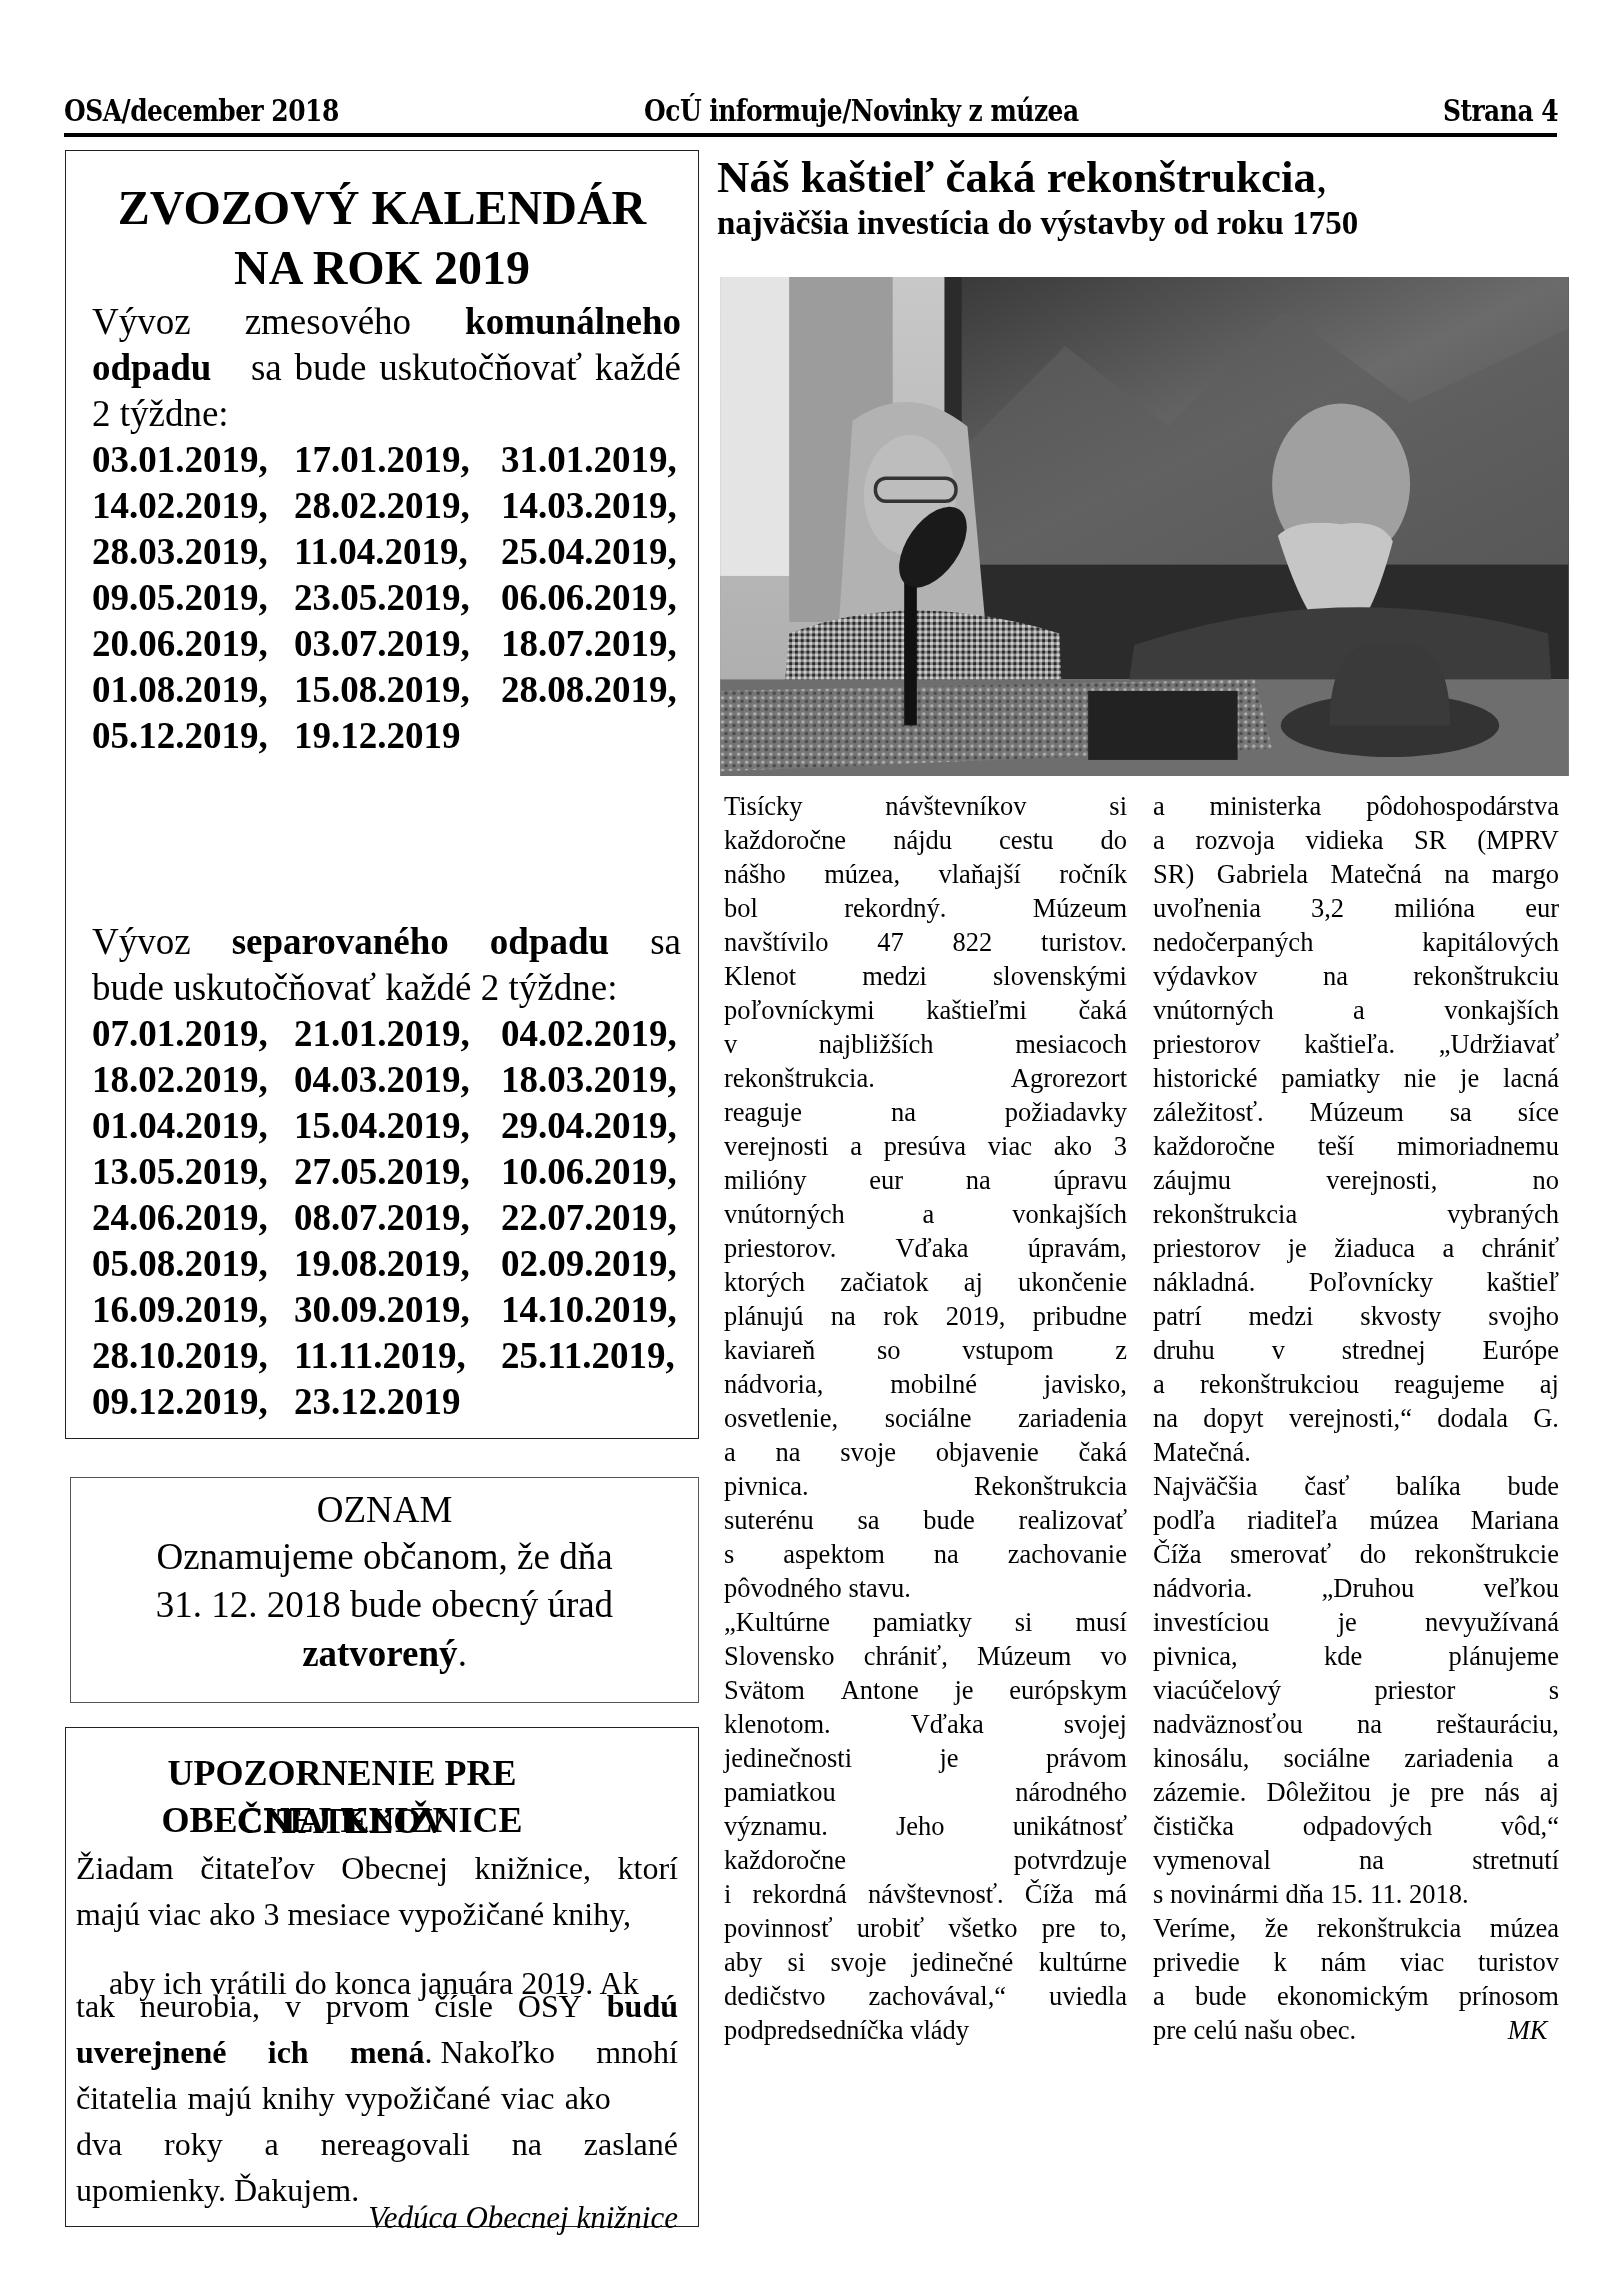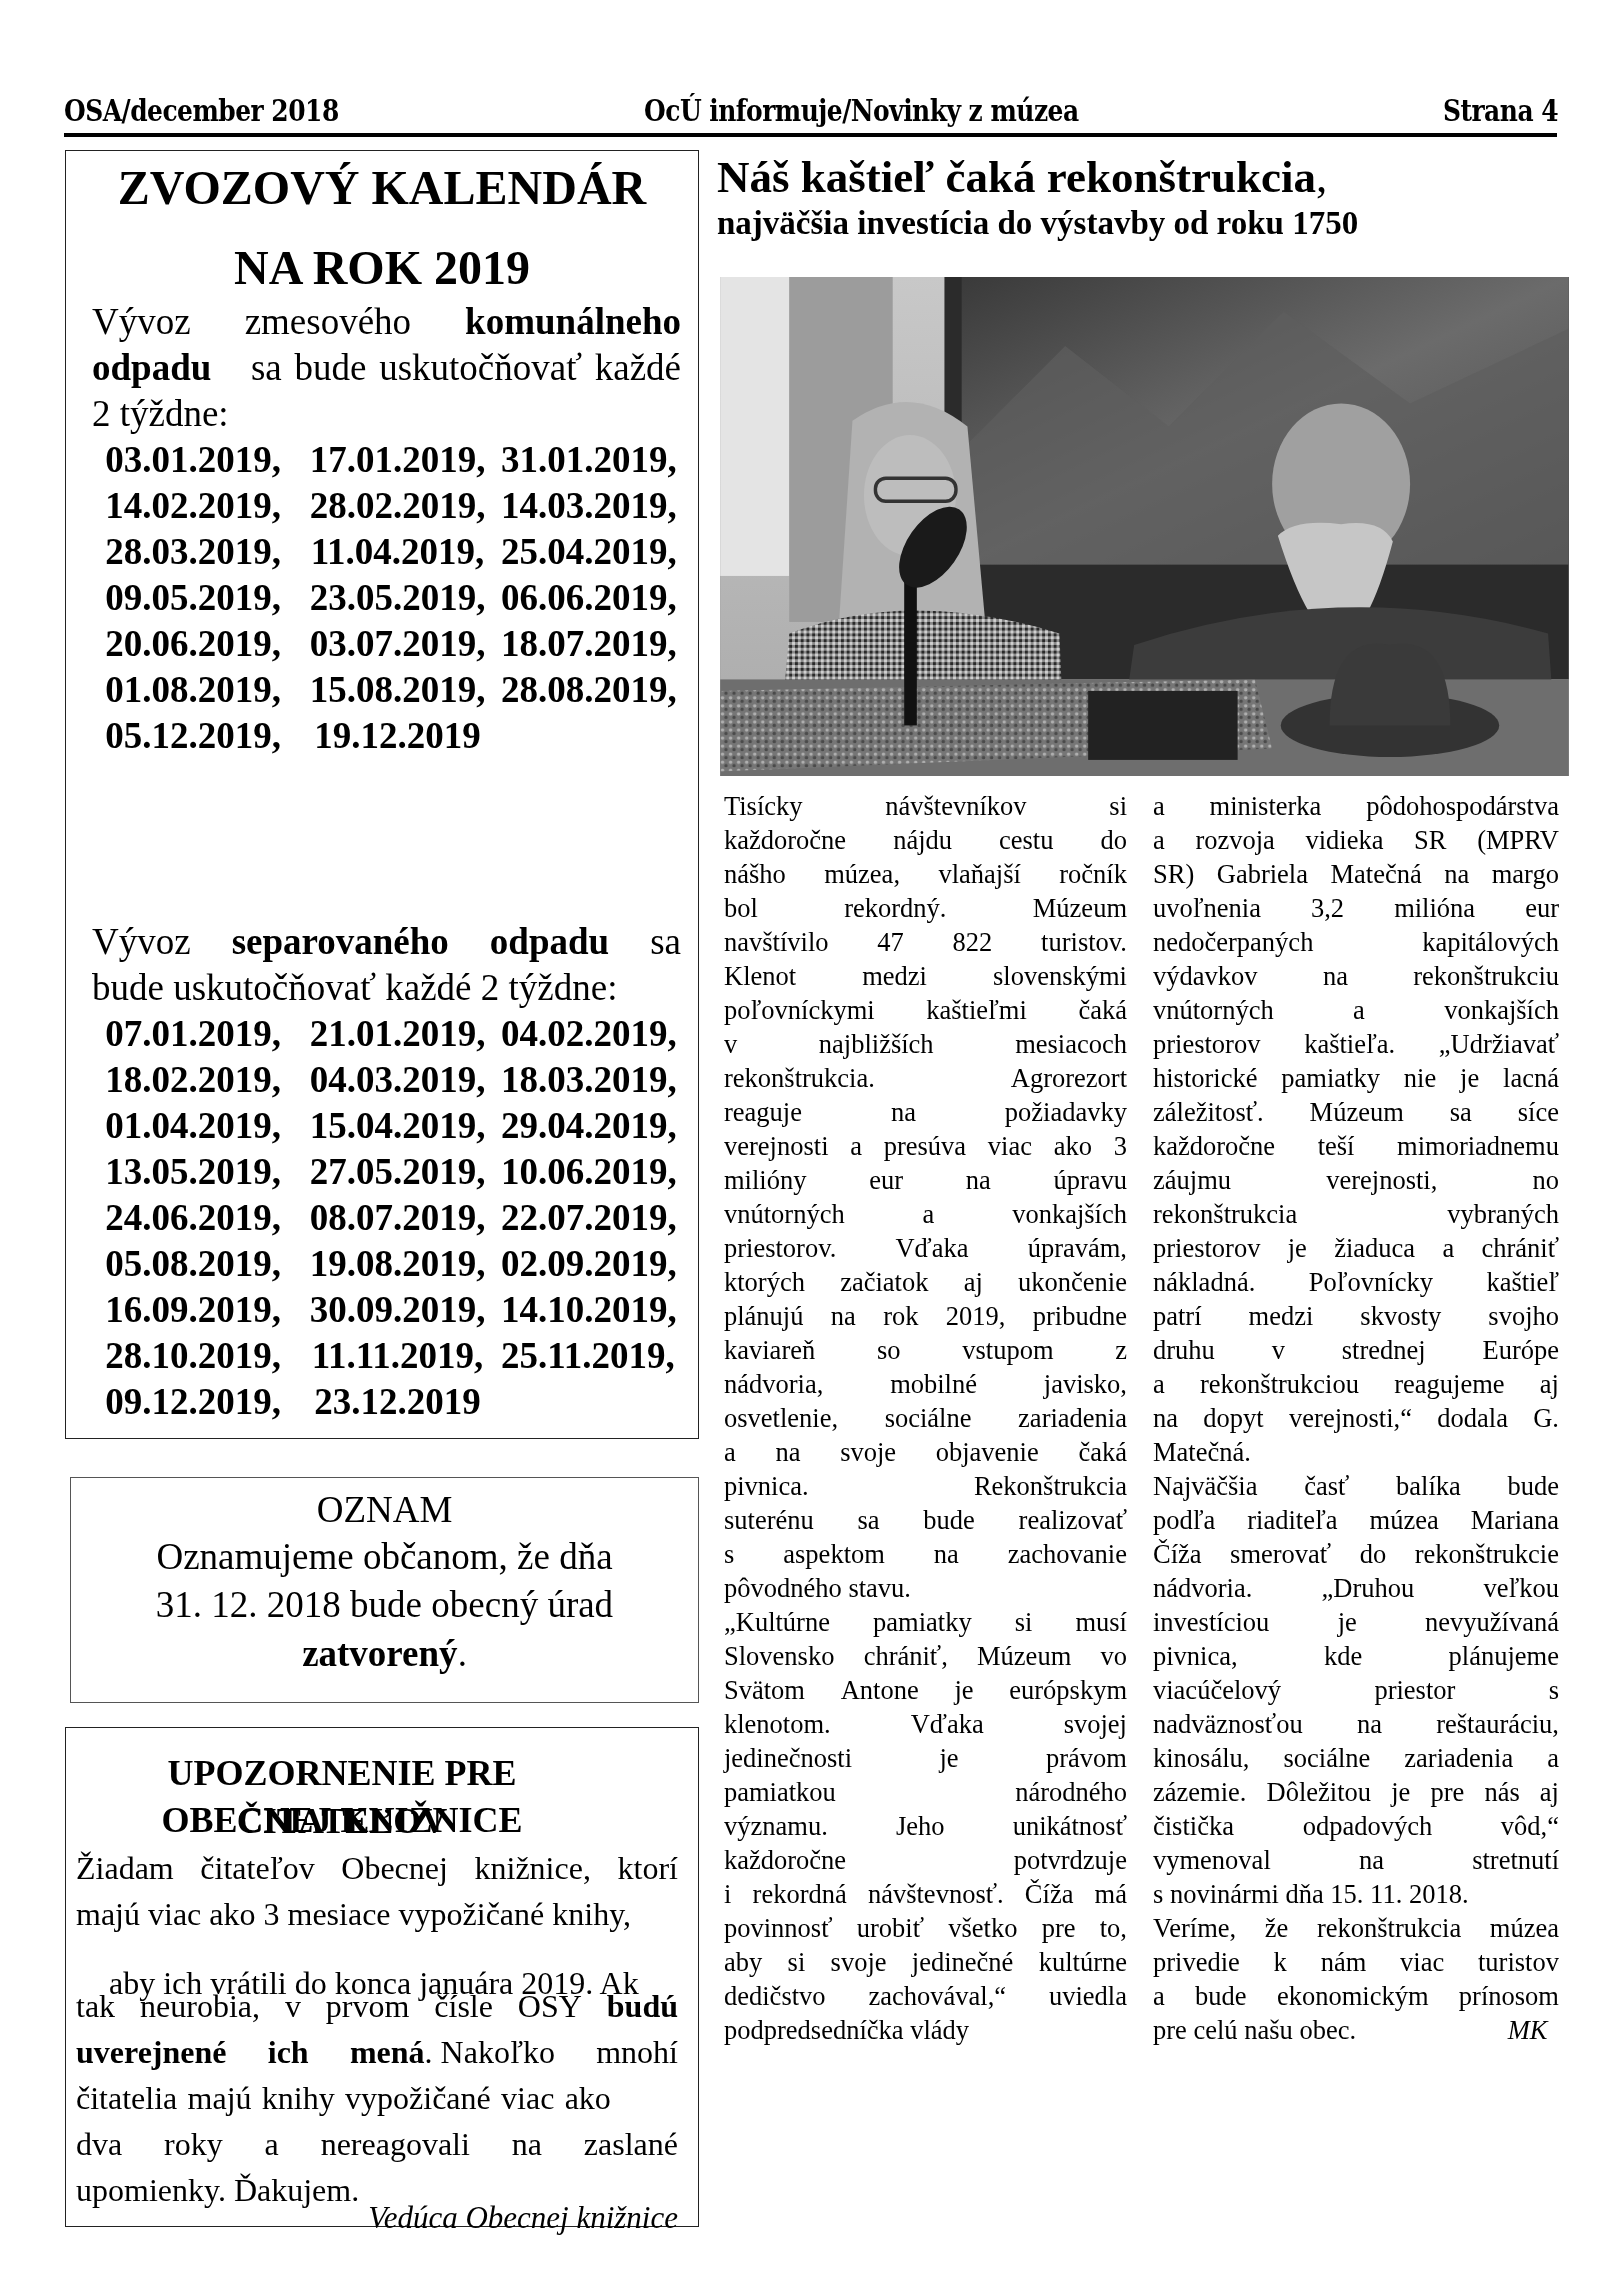--- a/index.html
+++ b/index.html
@@ -11,21 +11,21 @@
   
   .hdr { top: 91px; height: 40px; font-family: "DejaVu Serif", serif; font-weight: bold; font-size: 29px; line-height: 40px; letter-spacing: -0.6px; transform: scaleX(0.86); transform-origin: left top; }
   .hdr-rule { left: 64px; top: 133px; width: 1493px; height: 3.5px; background: #000; }
 
   
   .cal-box { left: 65px; top: 150px; width: 634px; height: 1289px; border: 1.7px solid #222; box-sizing: border-box; }
   .cal-title { left: 65px; width: 634px; text-align: center; font-weight: bold; font-size: 48px; line-height: 71px; }
   .body-line { font-size: 37px; line-height: 46px; white-space: nowrap; }
   .just { display: flex; justify-content: space-between; }
   .dates-row { font-weight: bold; font-size: 37px; line-height: 46px; display: flex; white-space: nowrap; }
-  .dates-row span { display: inline-block; text-align: center; }
+  .dates-row span { display: inline-block; }
   .dates-row span:nth-child(1) { width: 202px; }
   .dates-row span:nth-child(2) { width: 207px; }
 
   
   .oz-box { left: 70px; top: 1477px; width: 629px; height: 226px; border: 1.2px solid #555; box-sizing: border-box; }
   .oz-line { left: 70px; width: 629px; text-align: center; font-size: 37px; line-height: 48px; }
 
   
   .lib-box { left: 65px; top: 1727px; width: 634px; height: 500px; border: 1.7px solid #222; box-sizing: border-box; }
   .lib-title { left: 65px; width: 554px; text-align: center; font-weight: bold; font-size: 36px; line-height: 48px; }
@@ -45,21 +45,21 @@
 </style>
 </head>
 <body>
 
 <div class="abs hdr" style="left:64px;">OSA/december 2018</div>
 <div class="abs hdr" style="left:644px;">OcÚ informuje/Novinky z múzea</div>
 <div class="abs hdr" style="left:1443px;">Strana 4</div>
 <div class="abs hdr-rule"></div>
 
 <div class="abs cal-box"></div>
-<div class="abs cal-title" style="top:152px;">ZVOZOVÝ KALENDÁR</div>
+<div class="abs cal-title" style="top:172px;">ZVOZOVÝ KALENDÁR</div>
 <div class="abs cal-title" style="top:232px;">NA ROK 2019</div>
 
 <div class="abs" style="left:92px; top:299px; width:589px;">
   <div class="body-line just">
     <span>Vývoz</span>
     <span>zmesového</span>
     <b>komunálneho</b>
   </div>
   <div class="body-line just">
     <b>odpadu</b>

